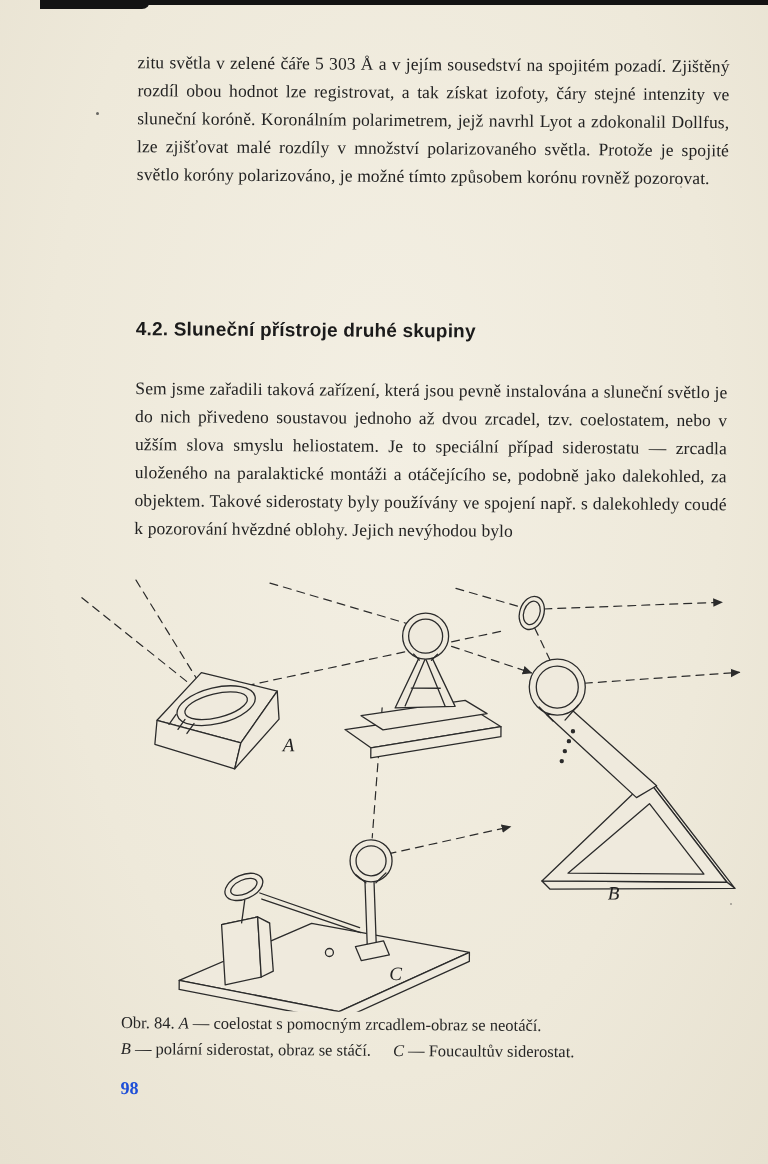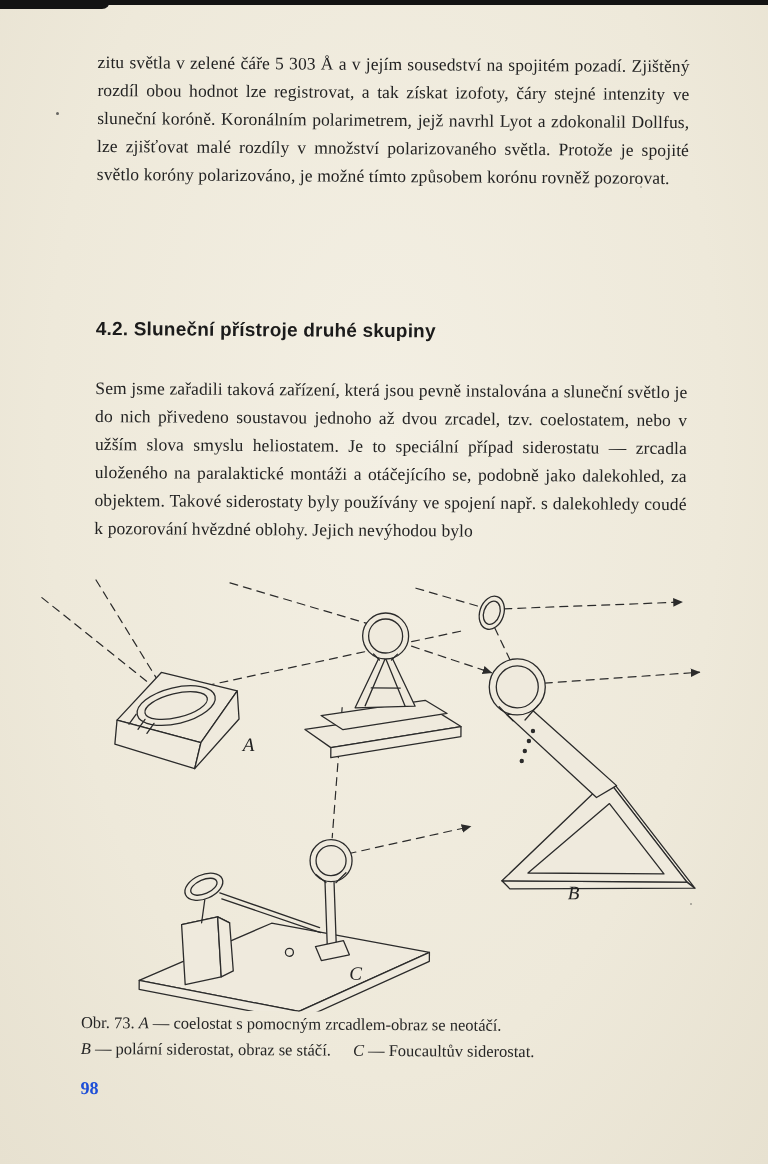--- a/index.html
+++ b/index.html
@@ -11,20 +11,21 @@
     height: 1164px;
     overflow: hidden;
     background: radial-gradient(ellipse at 50% 38%, #f3efe3 0%, #eee9da 62%, #e7e1d0 100%);
     font-family: "Liberation Serif", "DejaVu Serif", serif;
     color: #1e1e1e;
     position: relative;
   }
   .page {
     position: absolute;
     inset: 0;
+    margin-left: 40px;
   }
   .content {
     position: absolute;
     inset: 0;
     transform: rotate(0.4deg);
     transform-origin: 50% 50%;
   }
   .scan-edge-top {
     position: absolute;
     top: 0; left: 0; right: 0;
@@ -212,21 +213,21 @@
 
           <text class="fig-label" x="210" y="172" fill="#222222" stroke="none">A</text>
           <text class="fig-label" x="536" y="318" fill="#222222" stroke="none">B</text>
           <text class="fig-label" x="318" y="400" fill="#222222" stroke="none">C</text>
         </g>
       </svg>
     </figure>
 
     <p class="caption">
       <span style="display:block">
-        <span>Obr. 73. </span><span class="it">A</span><span> — coelostat s pomocným zrcadlem-obraz se neotáčí.</span>
+        <span>Obr. 84. </span><span class="it">A</span><span> — coelostat s pomocným zrcadlem-obraz se neotáčí.</span>
       </span>
       <span style="display:block">
         <span class="it">B</span><span> — polární siderostat, obraz se stáčí.</span><span class="it gap">C</span><span> — Foucaultův siderostat.</span>
       </span>
     </p>
 
     <div class="page-number">98</div>
 
   </div>
 </div>

